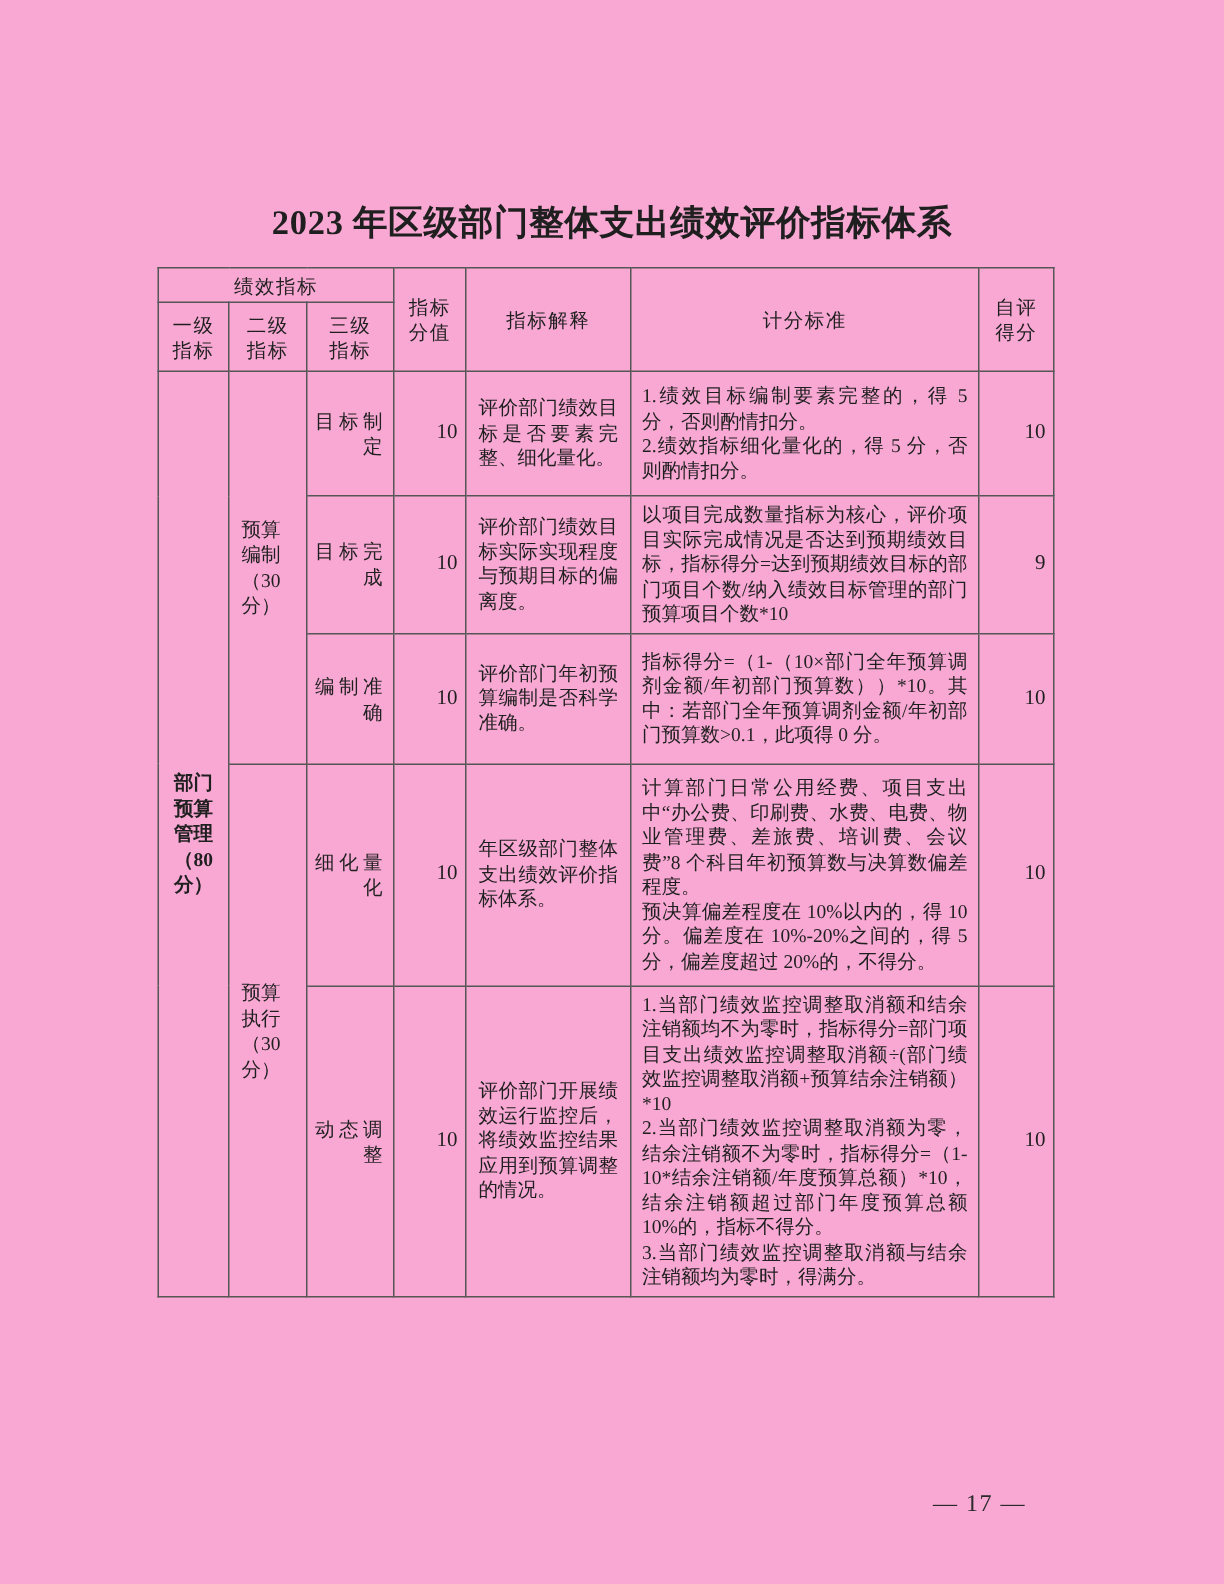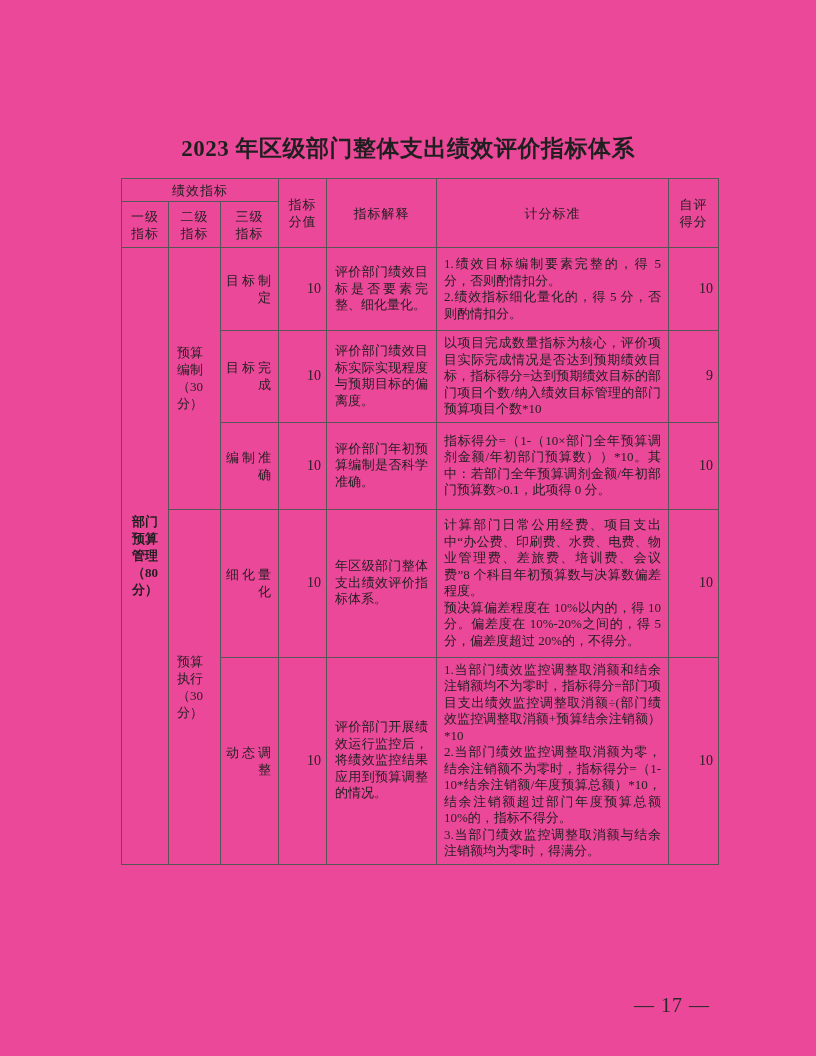--- a/index.html
+++ b/index.html
@@ -2,40 +2,40 @@
 <html><head>
 <meta charset="utf-8">
 <style>
   * { box-sizing: border-box; margin: 0; padding: 0; }
   html, body { background: #e8e8e8; }
   .page {
     position: relative;
     width: 816px;
     height: 1056px;
     margin: 0 auto;
-    background: #ec4899;
+    background: #f9a8d4;
     font-family: "Liberation Serif", "DejaVu Serif", serif;
     color: #1f1f1f;
     overflow: hidden;
   }
   .doc-title {
     position: absolute;
     top: 133px;
     left: 0;
     width: 100%;
     text-align: center;
     font-size: 23px;
     font-weight: bold;
     letter-spacing: 0.5px;
     line-height: 32px;
   }
   table.doc-table {
     position: absolute;
     top: 178px;
-    left: 121px;
+    left: 105px;
     width: 597px;
     border-collapse: collapse;
     table-layout: fixed;
     padding-left: 32px;
   }
   .doc-table th, .doc-table td {
     border: 1px solid #565656;
     font-size: 13px;
     font-weight: normal;
     vertical-align: middle;
@@ -67,24 +67,23 @@
   td.crit {
     text-align: justify;
     line-height: 16.5px;
     padding: 4px 7px;
     white-space: pre-line;
   }
   .page-num {
     position: absolute;
     top: 994px;
     left: 622px;
-    font-size: 20px;
+    font-size: 16px;
     letter-spacing: 1px;
     color: #2a2a2a;
-    margin-left: 12px;
   }
 </style>
 </head>
 <body>
 
 <div class="page">
 
   <div class="doc-title">2023 年区级部门整体支出绩效评价指标体系</div>
 
   <table class="doc-table">

